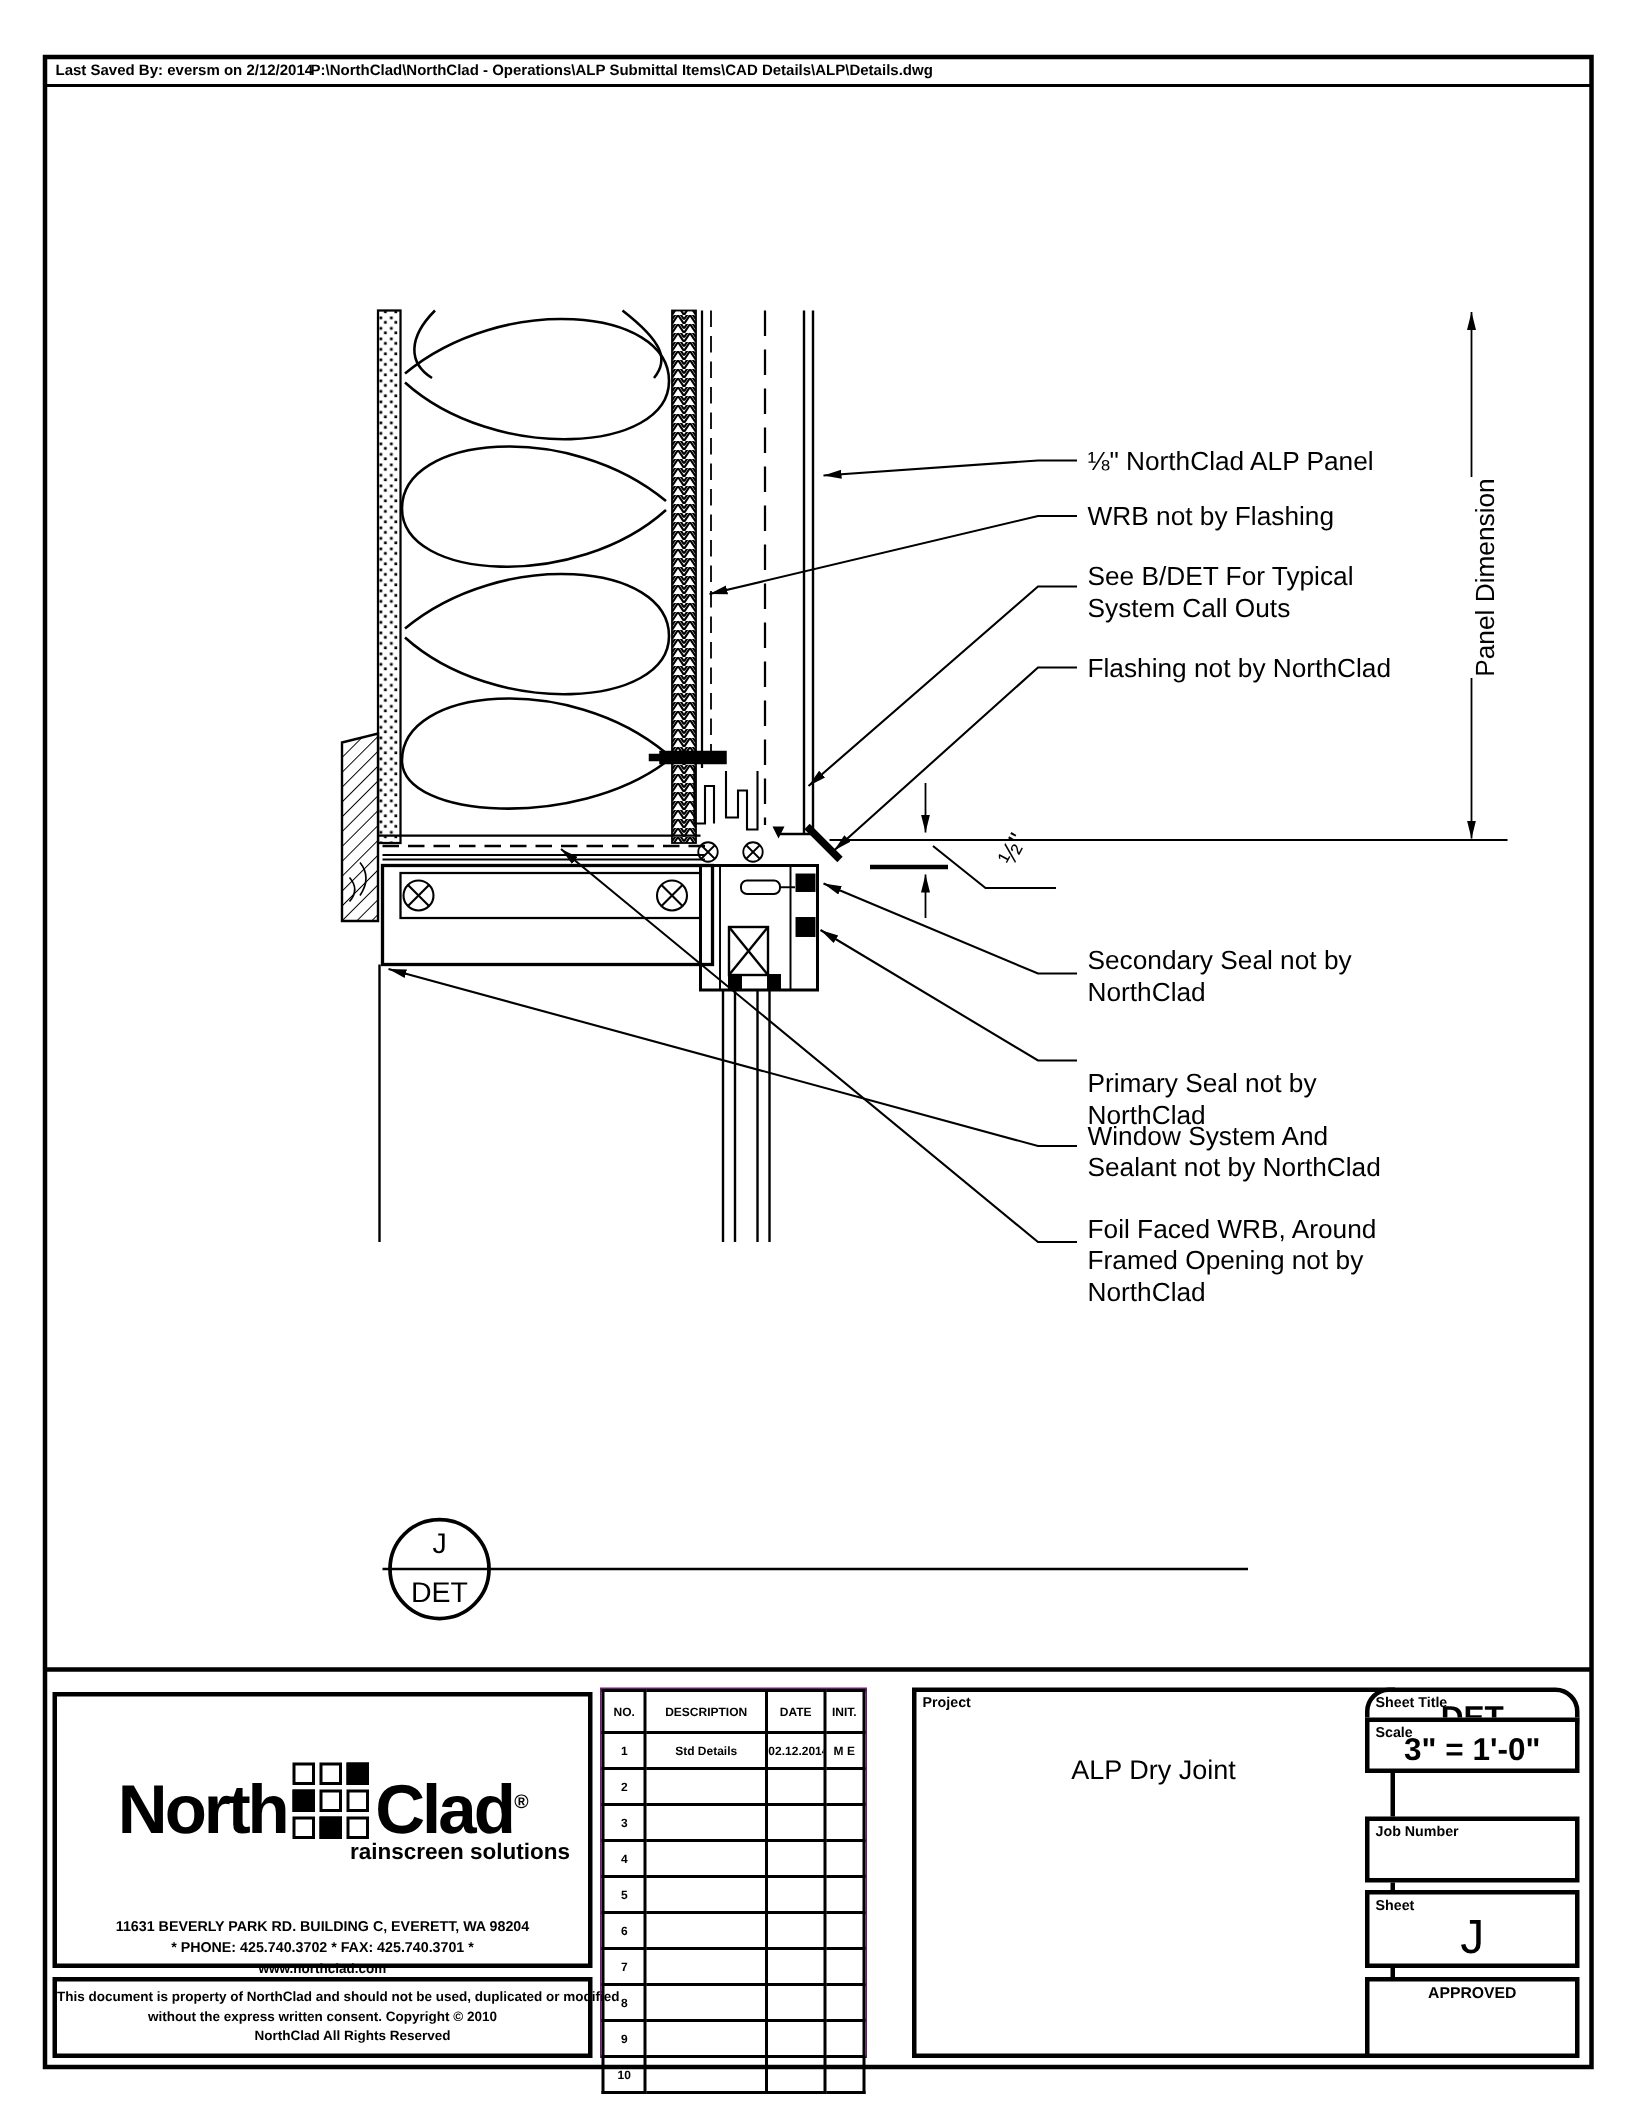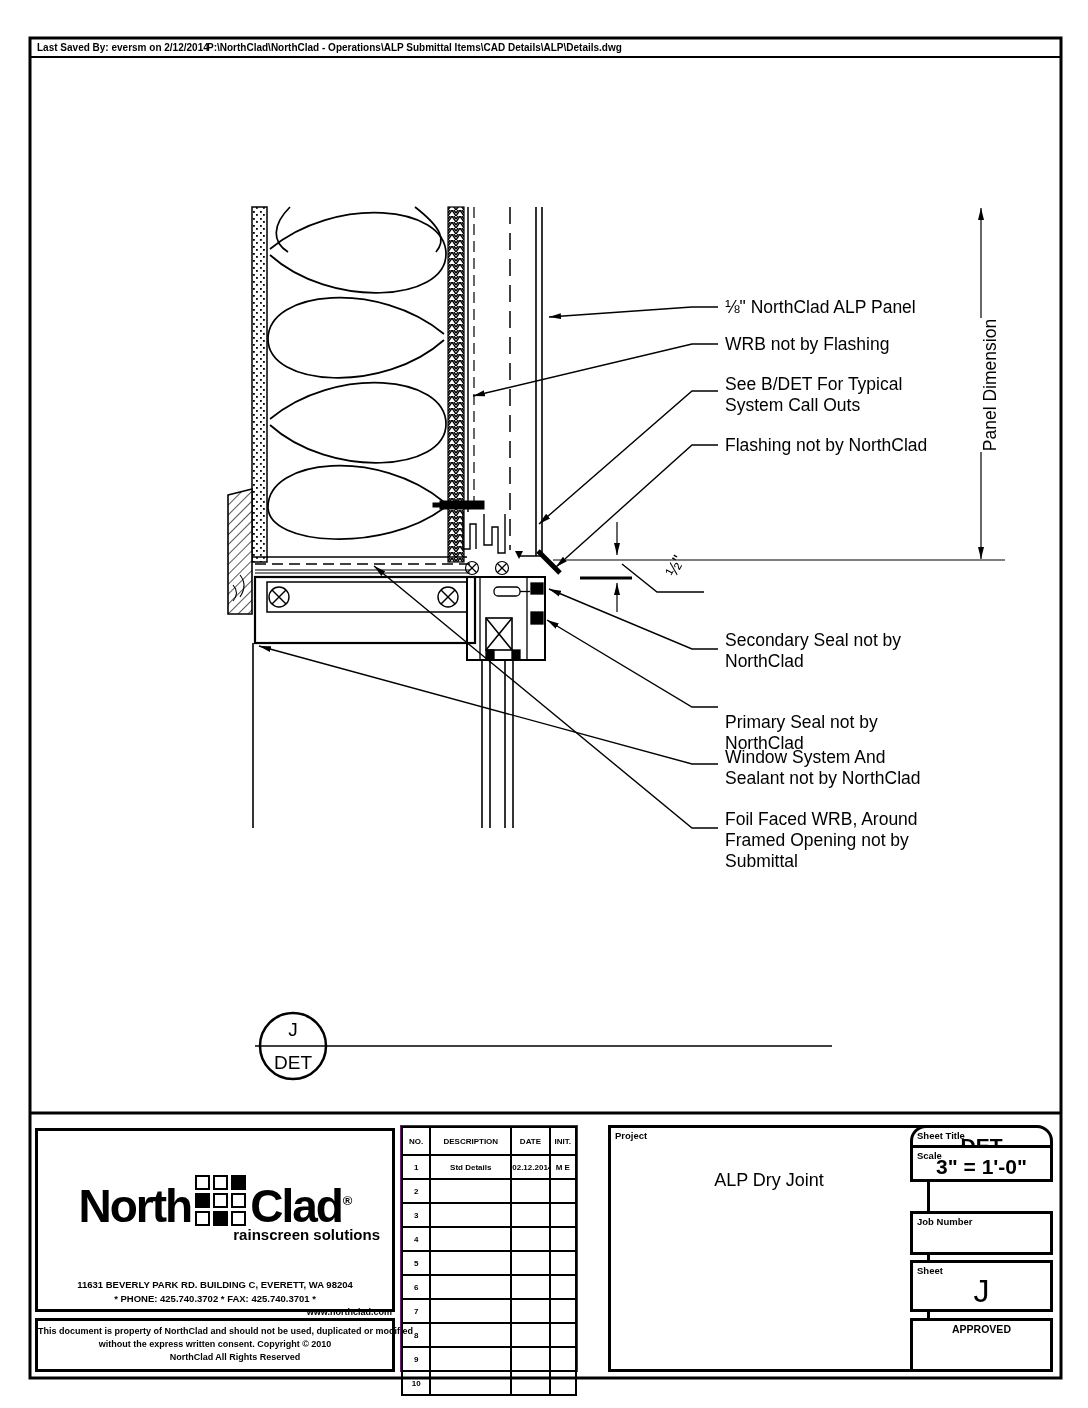--- a/index.html
+++ b/index.html
@@ -198,21 +198,21 @@
 System Call Outs</div>
   <div class="abs callout" style="left:725px;top:435px;">Flashing not by NorthClad</div>
   <div class="abs callout" style="left:725px;top:630px;">Secondary Seal not by
 NorthClad</div>
   <div class="abs callout" style="left:725px;top:688px;margin-top:24px;">Primary Seal not by
 NorthClad</div>
   <div class="abs callout" style="left:725px;top:747px;">Window System And
 Sealant not by NorthClad</div>
   <div class="abs callout" style="left:725px;top:809px;">Foil Faced WRB, Around
 Framed Opening not by
-Submittal</div>
+NorthClad</div>
 
   <div class="abs rot callout" style="left:920px;top:376px;width:140px;height:18px;transform:rotate(-90deg);">Panel Dimension</div>
   <div class="abs rot callout" style="left:655px;top:556px;width:40px;height:20px;transform:rotate(-62deg);">½"</div>
 
   <div class="abs det-letter" style="left:263px;top:1019px;width:60px;">J</div>
   <div class="abs det-letter" style="left:263px;top:1052px;width:60px;">DET</div>
 
   <div class="box" style="left:35px;top:1128px;width:360px;height:184px;">
     <div class="abs" style="left:0;top:44px;width:100%;">
       <div class="logo-row">
@@ -228,21 +228,21 @@
             <span class="lg-sq f"></span>
             <span class="lg-sq"></span>
         </span>
         <span class="logo-word">Clad</span>
         <span class="reg">®</span>
       </div>
       <div class="tagline" style="width:330px;margin:0 auto;">rainscreen solutions</div>
     </div>
     <div class="abs addr" style="left:0;top:148px;width:100%;">11631 BEVERLY PARK RD. BUILDING C, EVERETT, WA 98204</div>
     <div class="abs addr" style="left:0;top:162px;width:100%;">* PHONE: 425.740.3702 * FAX: 425.740.3701 *</div>
-    <div class="abs addr" style="left:0;top:176px;width:100%;font-size:9px;text-align:right;">www.northclad.com</div>
+    <div class="abs addr" style="left:0;top:176px;width:100%;font-size:9px;">www.northclad.com</div>
   </div>
 
   <div class="box" style="left:35px;top:1318px;width:360px;height:54px;">
     <div class="abs disc" style="left:0;top:5px;width:100%;">This document is property of NorthClad and should not be used, duplicated or modified</div>
     <div class="abs disc" style="left:0;top:18px;width:100%;">without the express written consent.  Copyright © 2010</div>
     <div class="abs disc" style="left:0;top:31px;width:100%;padding-left:20px;">NorthClad All Rights Reserved</div>
   </div>
 
   <div class="abs" style="left:400px;top:1125px;width:178px;height:247px;border:1px solid #701a75;box-sizing:border-box;">
     <table class="revtable">

